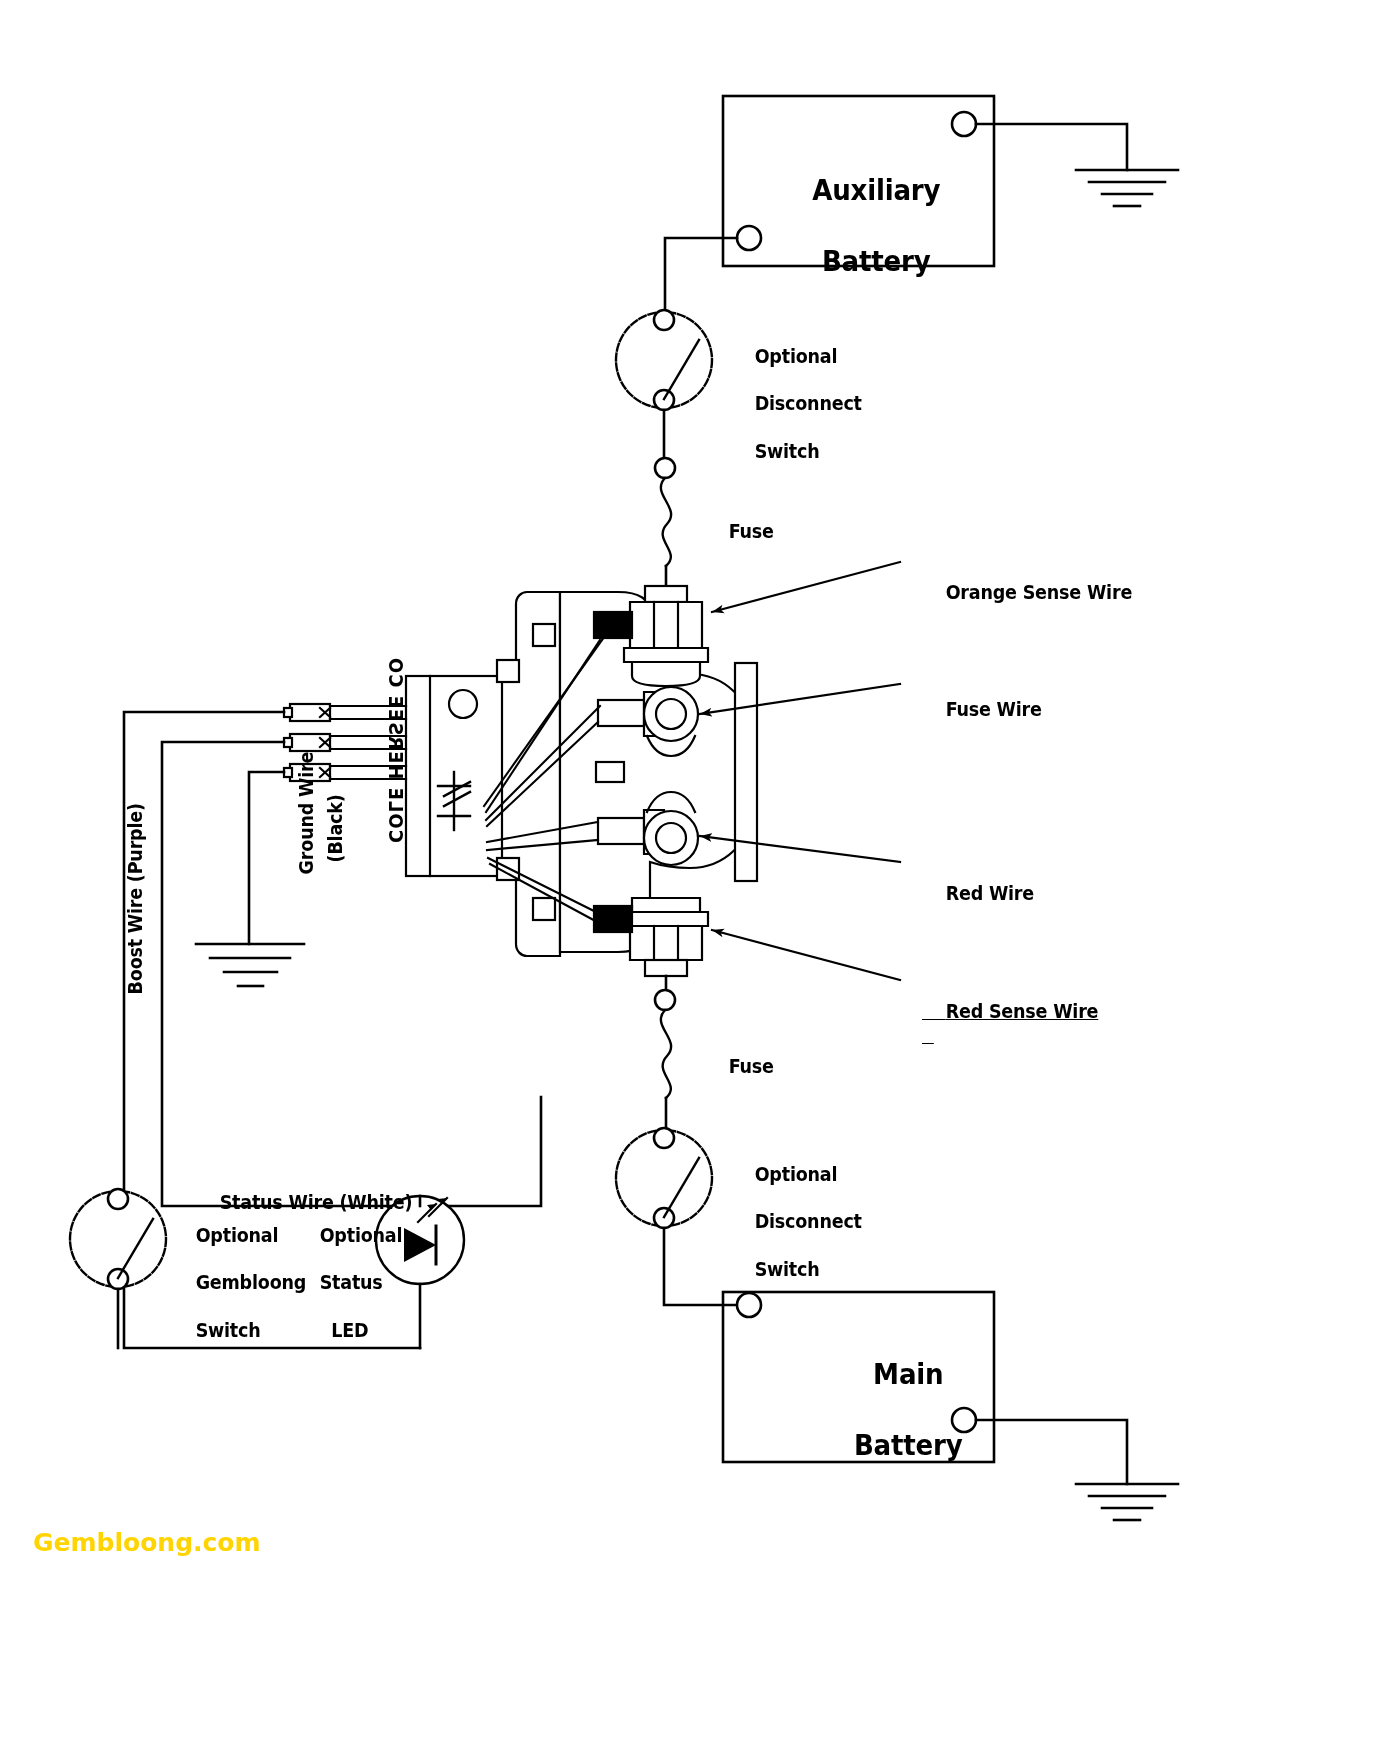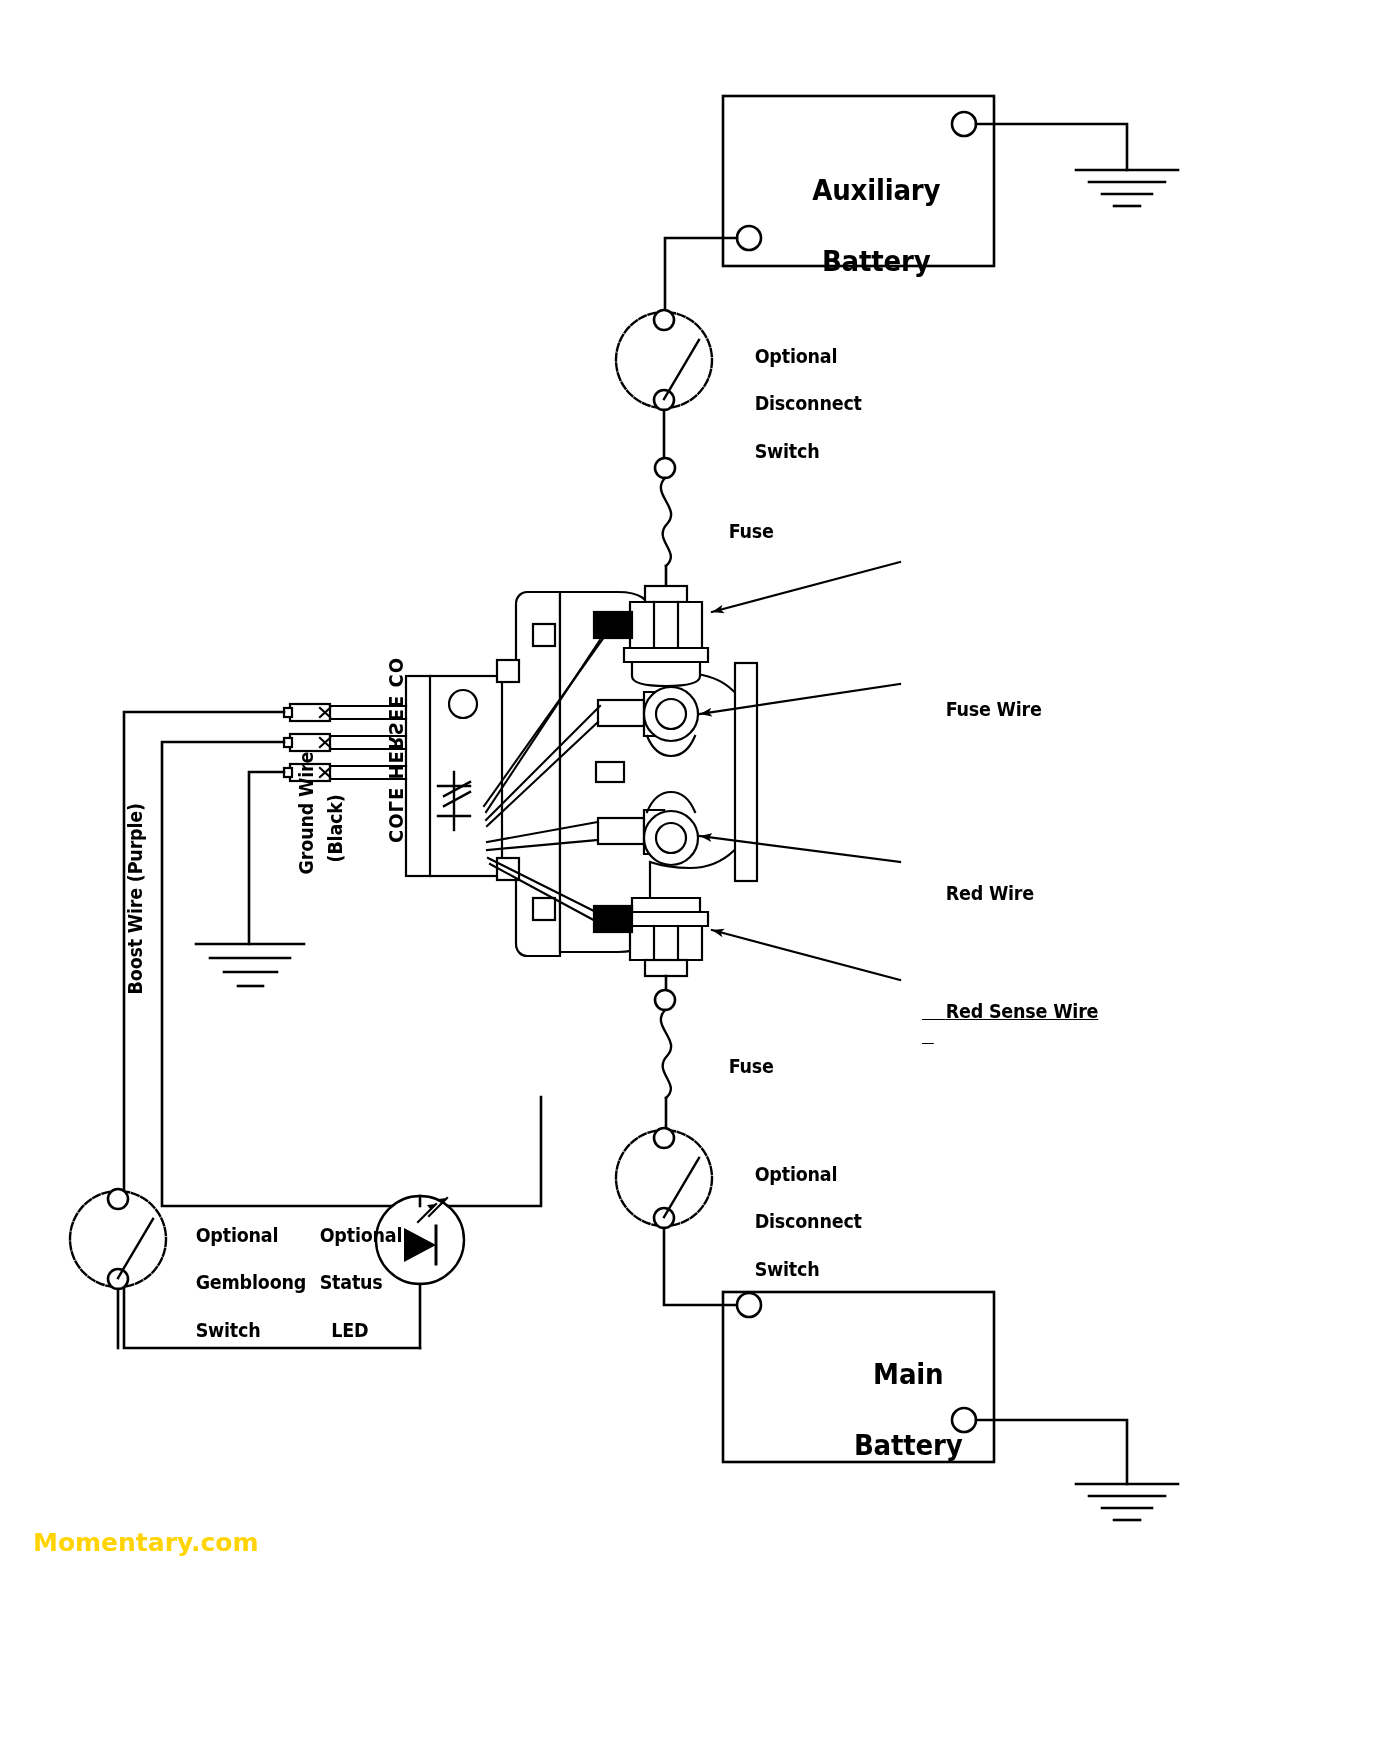--- a/index.html
+++ b/index.html
@@ -260,20 +260,23 @@
   <div class="lbl mid" style="left:705px;top:1031px;">
     <span>Fuse</span>
   </div>
 
   <div class="lbl mid" style="left:731px;top:1139px;">
     <span>Optional</span><br>
     <span>Disconnect</span><br>
     <span>Switch</span>
   </div>
 
+  <div class="lbl mid" style="left:922px;top:557px;">
+    <span>Orange Sense Wire</span>
+  </div>
 
   <div class="lbl mid" style="left:922px;top:674px;">
     <span>Fuse Wire</span>
   </div>
 
   <div class="lbl mid" style="left:922px;top:858px;">
     <span>Red Wire</span>
   </div>
 
   <div class="lbl mid" style="left:922px;top:976px;text-decoration:underline;">
@@ -284,34 +287,37 @@
     <span>Boost Wire (Purple)</span>
   </div>
 
   <div class="lbl mid vert" style="left:271px;top:898px;transform:rotate(-90deg);text-align:center;">
     <span>Ground Wire</span>
   </div>
   <div class="lbl mid vert" style="left:300px;top:886px;transform:rotate(-90deg);text-align:center;">
     <span>(Black)</span>
   </div>
 
+  <div class="lbl mid" style="left:196px;top:1167px;">
+    <span>Status Wire (White)</span>
+  </div>
 
   <div class="lbl mid" style="left:172px;top:1200px;">
     <span>Optional</span><br>
     <span>Gembloong</span><br>
     <span>Switch</span>
   </div>
 
   <div class="lbl mid" style="left:296px;top:1200px;text-align:center;width:84px;">
     <span>Optional</span><br>
     <span>Status</span><br>
     <span>LED</span>
   </div>
 
   <div class="lbl vert" style="left:432px;top:872px;font-size:20px;font-weight:bold;
               transform:rotate(-90deg) scale(1,-1);transform-origin:0 0;
               letter-spacing:1px;">
     <span>COLE HERSEE CO</span>
   </div>
 
-  <div class="wm">Momentary.com</div>
+  <div class="wm">Gembloong.com</div>
 
 </div>
 
 </body></html>

